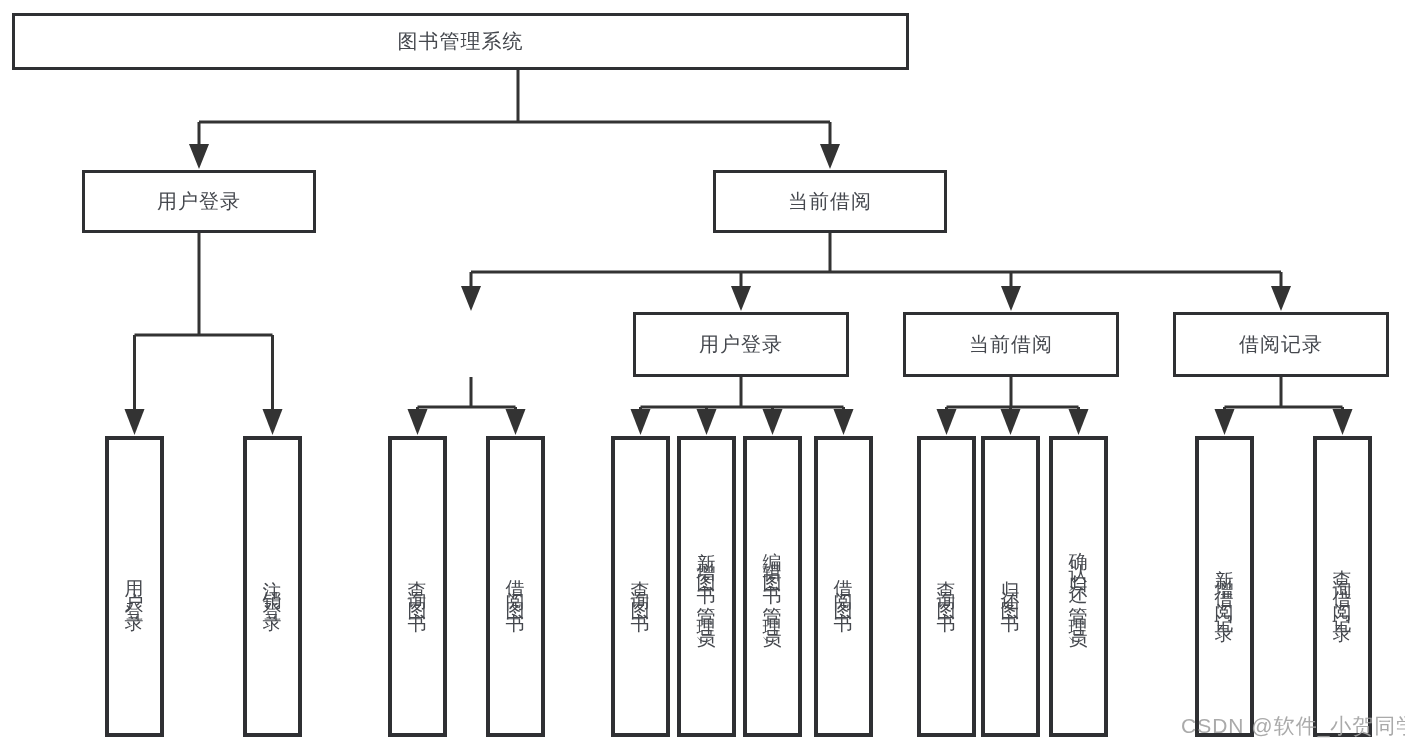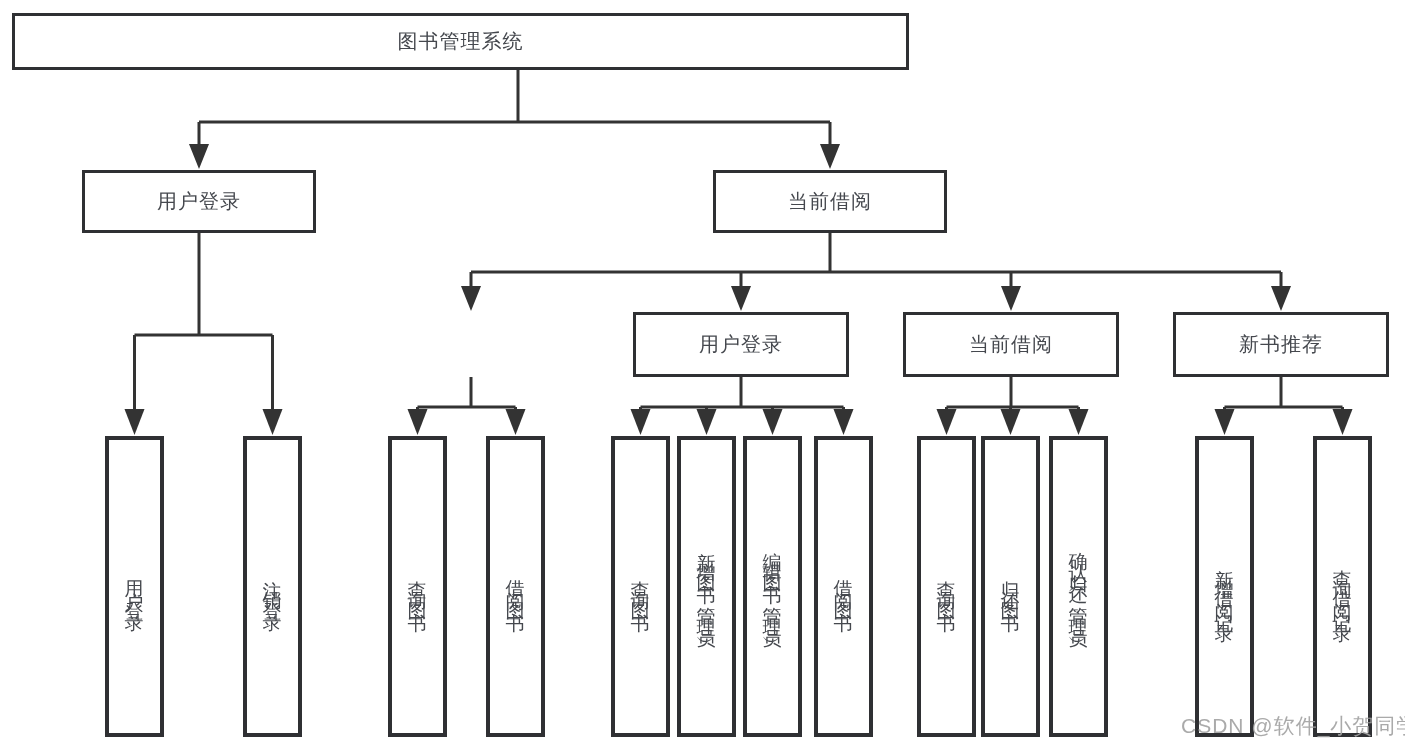--- a/index.html
+++ b/index.html
@@ -155,21 +155,21 @@
     <span class="hlabel">当前借阅</span>
   </div>
 
   <div class="box" id="n-borrow">
     <span class="hlabel">用户登录</span>
   </div>
   <div class="box" id="n-current">
     <span class="hlabel">当前借阅</span>
   </div>
   <div class="box" id="n-records">
-    <span class="hlabel">新书推荐</span>
+    <span class="hlabel">借阅记录</span>
   </div>
 
   <div class="box leaf" id="l-1">
     <span class="vlabel">用户登录</span>
   </div>
   <div class="box leaf" id="l-2">
     <span class="vlabel">注销登录</span>
   </div>
 
   <div class="box leaf" id="l-3">

